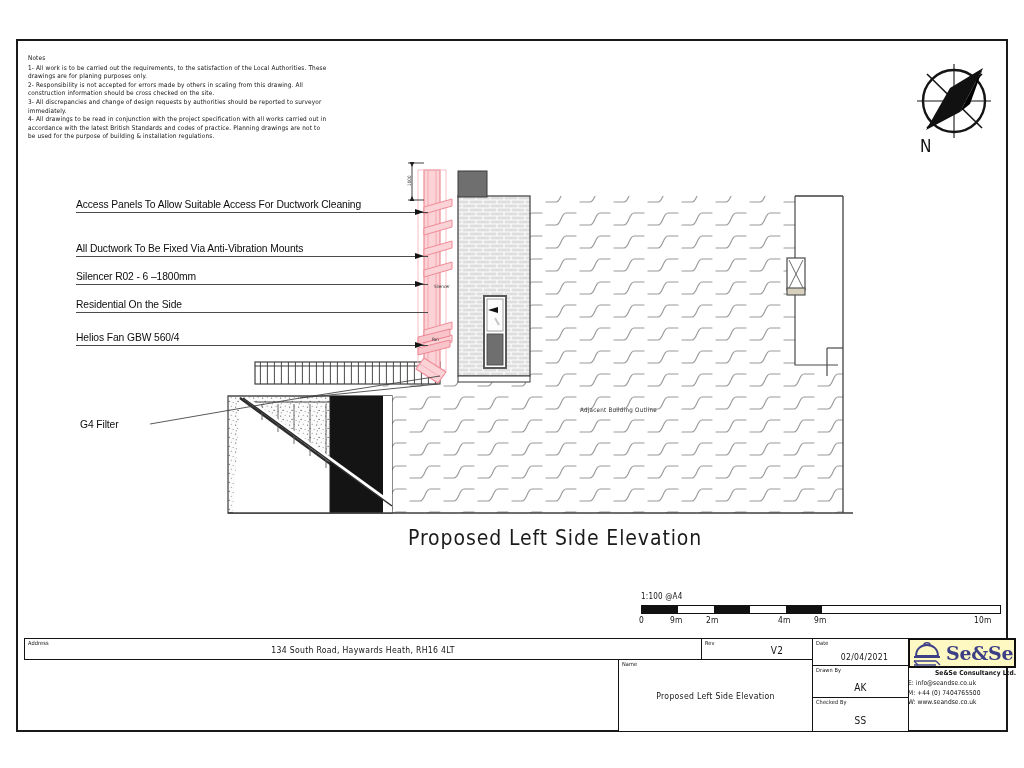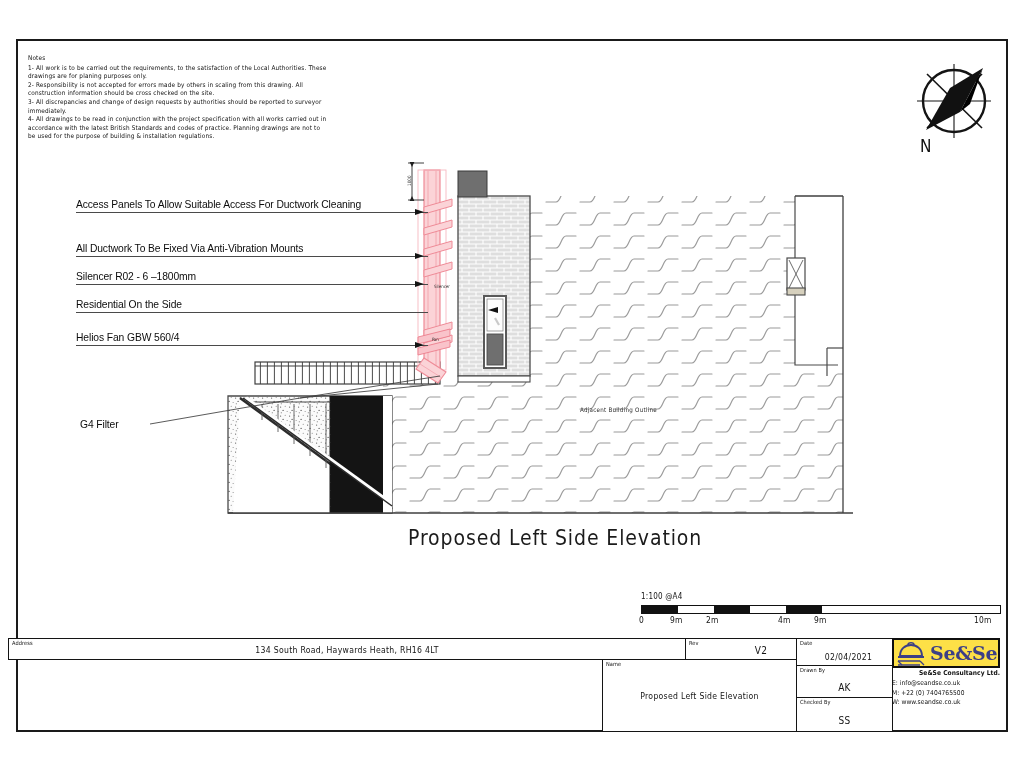--- a/index.html
+++ b/index.html
@@ -142,21 +142,21 @@
     position: absolute;
     top: 0;
     font-family: "DejaVu Sans Condensed", "Liberation Sans Narrow", "Liberation Sans", sans-serif;
     font-size: 8.4px;
     color: #111111;
     letter-spacing: 0.2px;
   }
   
   #titleblock {
     position: absolute;
-    left: 8px;
+    left: 24px;
     top: 638px;
     width: 992px;
     height: 94px;
   }
   .tb-cell {
     position: absolute;
     box-sizing: border-box;
     border: 1.5px solid #141414;
     background: #ffffff;
   }
@@ -185,21 +185,21 @@
   }
   
   #logo-box {
     position: absolute;
     left: 884px;
     top: 0px;
     width: 108px;
     height: 30px;
     box-sizing: border-box;
     border: 2.5px solid #0f0f0f;
-    background: #fde047;
+    background: #fef9c3;
     overflow: hidden;
   }
   #logo-text {
     position: absolute;
     left: 36px;
     top: 2px;
     font-family: "DejaVu Serif", serif;
     font-size: 19px;
     font-weight: bold;
     color: #3c3f86;
@@ -482,19 +482,19 @@
         <line x1="2" y1="16" x2="28" y2="16" stroke="#3c3f86" stroke-width="2"></line>
         <path d="M2 20 H24 M2 24 H24" stroke="#3c3f86" stroke-width="1.7"></path>
         <path d="M2 20 L6 24 M24 20 L28 24" stroke="#3c3f86" stroke-width="1.3"></path>
       </svg>
       <span id="logo-text">Se&amp;Se</span>
     </div>
 
     <div id="logo-contact">
       <div class="co-name">Se&amp;Se Consultancy Ltd.</div>
       <div>E: info@seandse.co.uk</div>
-      <div>M: +22 (0) 7404765500</div>
+      <div>M: +44 (0) 7404765500</div>
       <div>W: www.seandse.co.uk</div>
     </div>
 
   </div>
 
 </div>
 
 </body></html>

